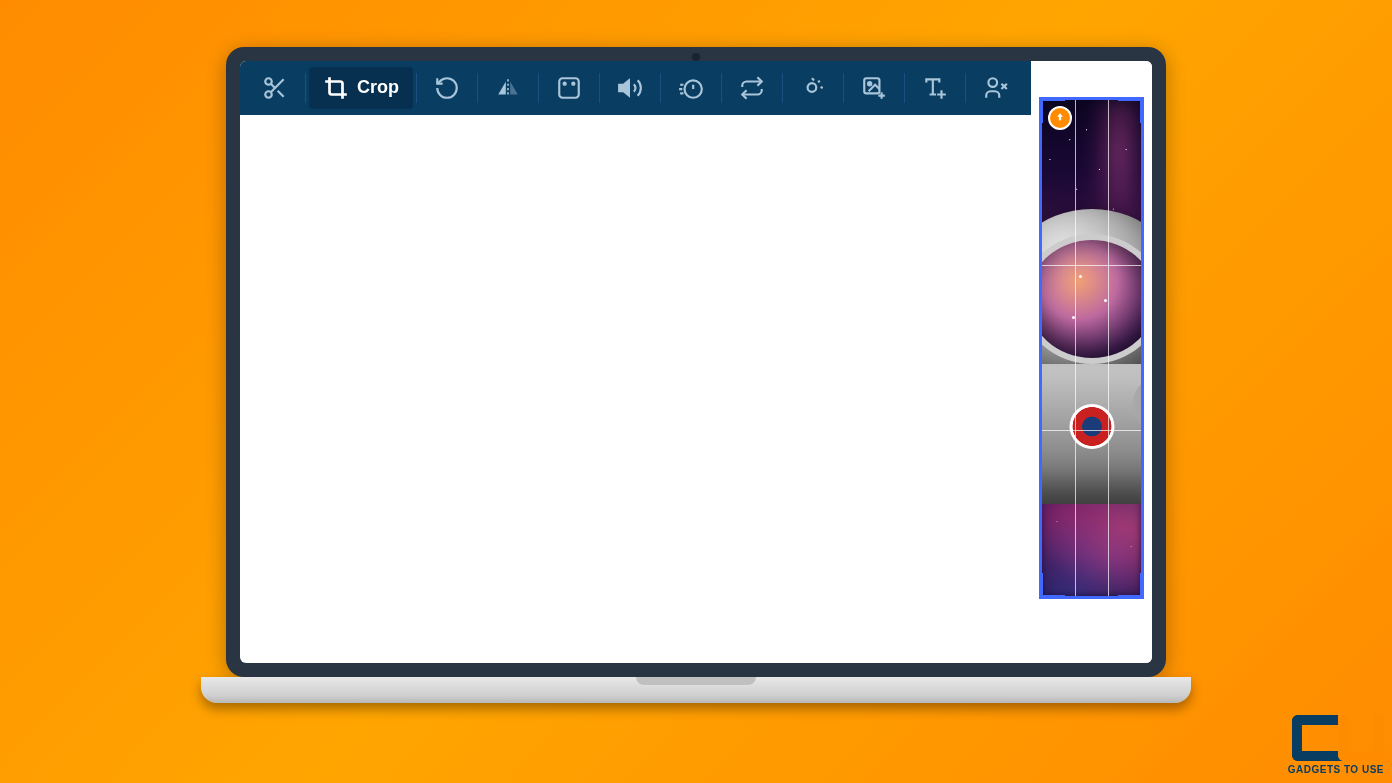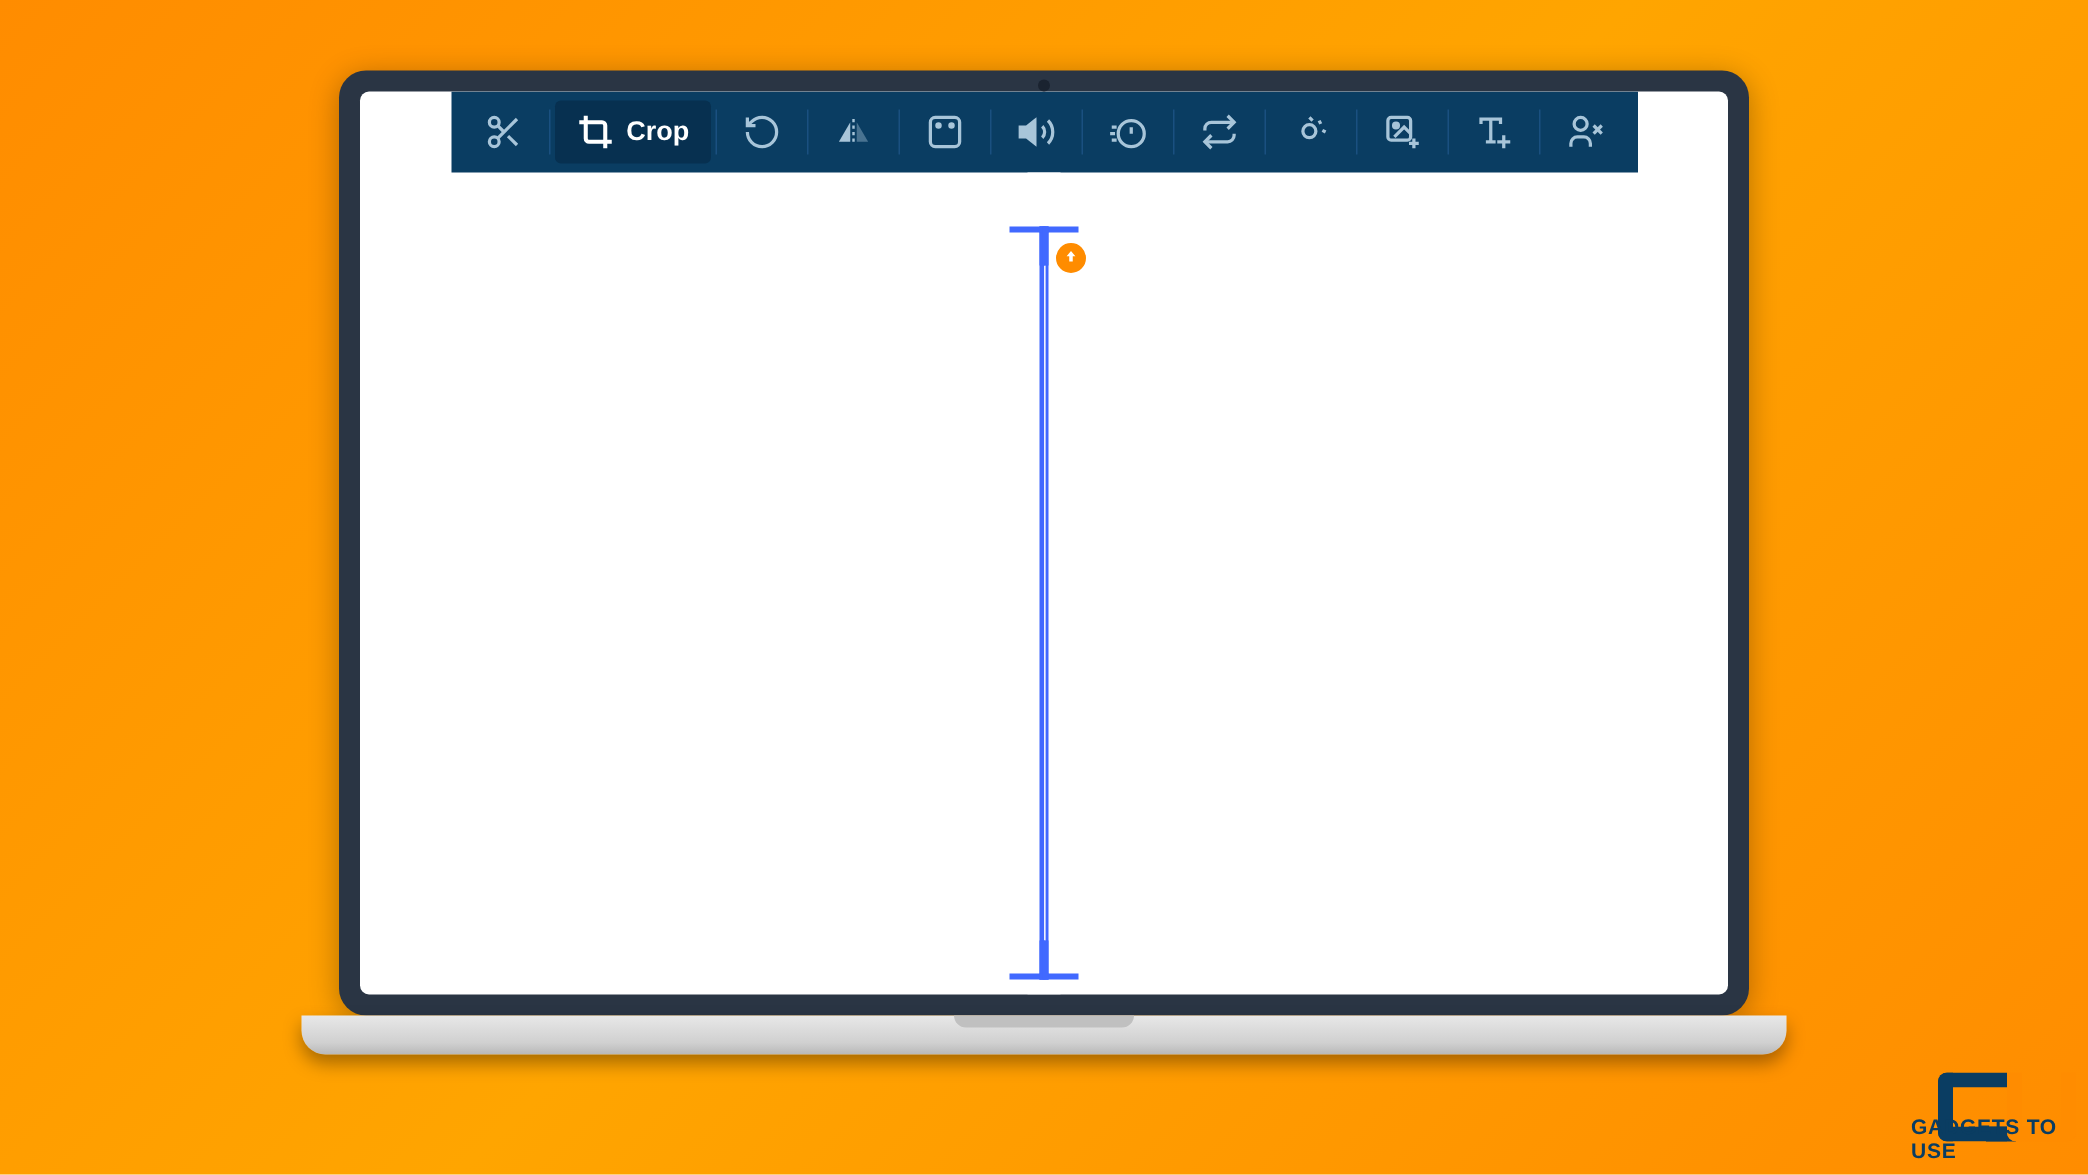--- a/index.html
+++ b/index.html
@@ -57,22 +57,21 @@
   background: #c0c0c0;
   border-radius: 0 0 8px 8px;
 }
 .screen-content {
   width: 100%;
   height: 100%;
   background: #fff;
   border-radius: 6px;
   overflow: hidden;
   display: flex;
-  flex-direction: column;
-  align-items: center;
+  flex-direction: row;
 }
 .toolbar {
   background: #0a3d62;
   height: 54px;
   display: flex;
   align-items: center;
   padding: 0 8px;
 }
 .tool-item {
   color: #a8c5d9;
@@ -232,21 +231,21 @@
   position: absolute;
   bottom: 8px;
   right: 8px;
   width: 110px;
   height: 60px;
 }
 .watermark-text {
   position: absolute;
   bottom: 0;
   right: 0;
-  font-size: 14px;
+  font-size: 10px;
   font-weight: 700;
   color: #0a3d62;
   letter-spacing: 0.5px;
 }
 .gu-logo {
   display: flex;
   align-items: flex-end;
   justify-content: flex-end;
 }
 .gu-g {

